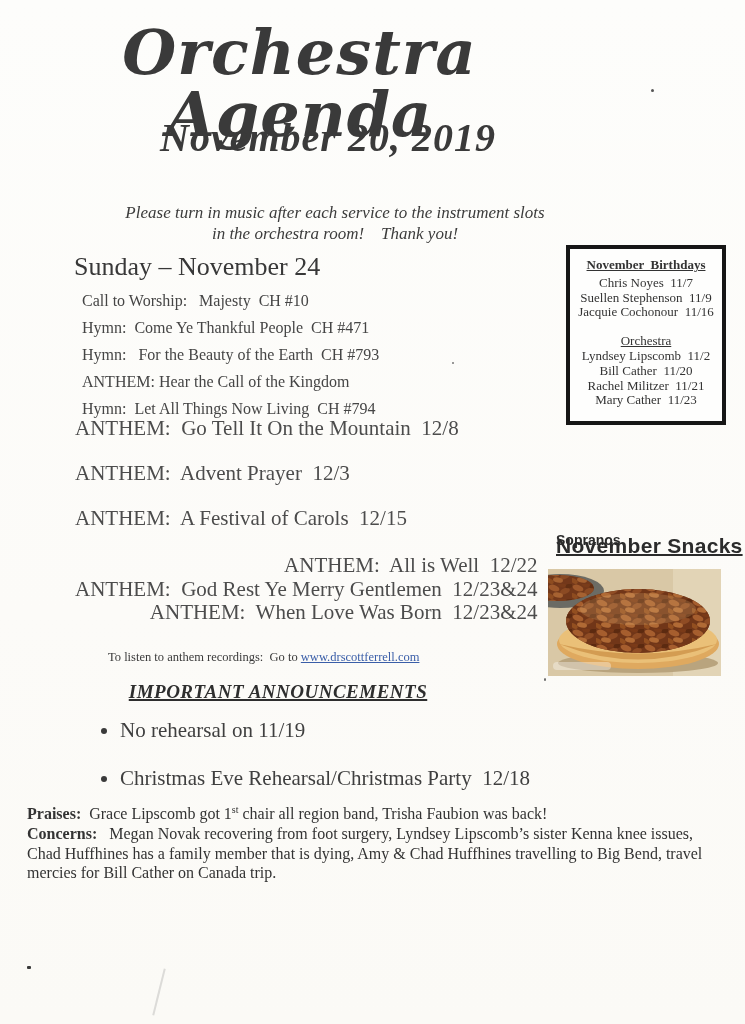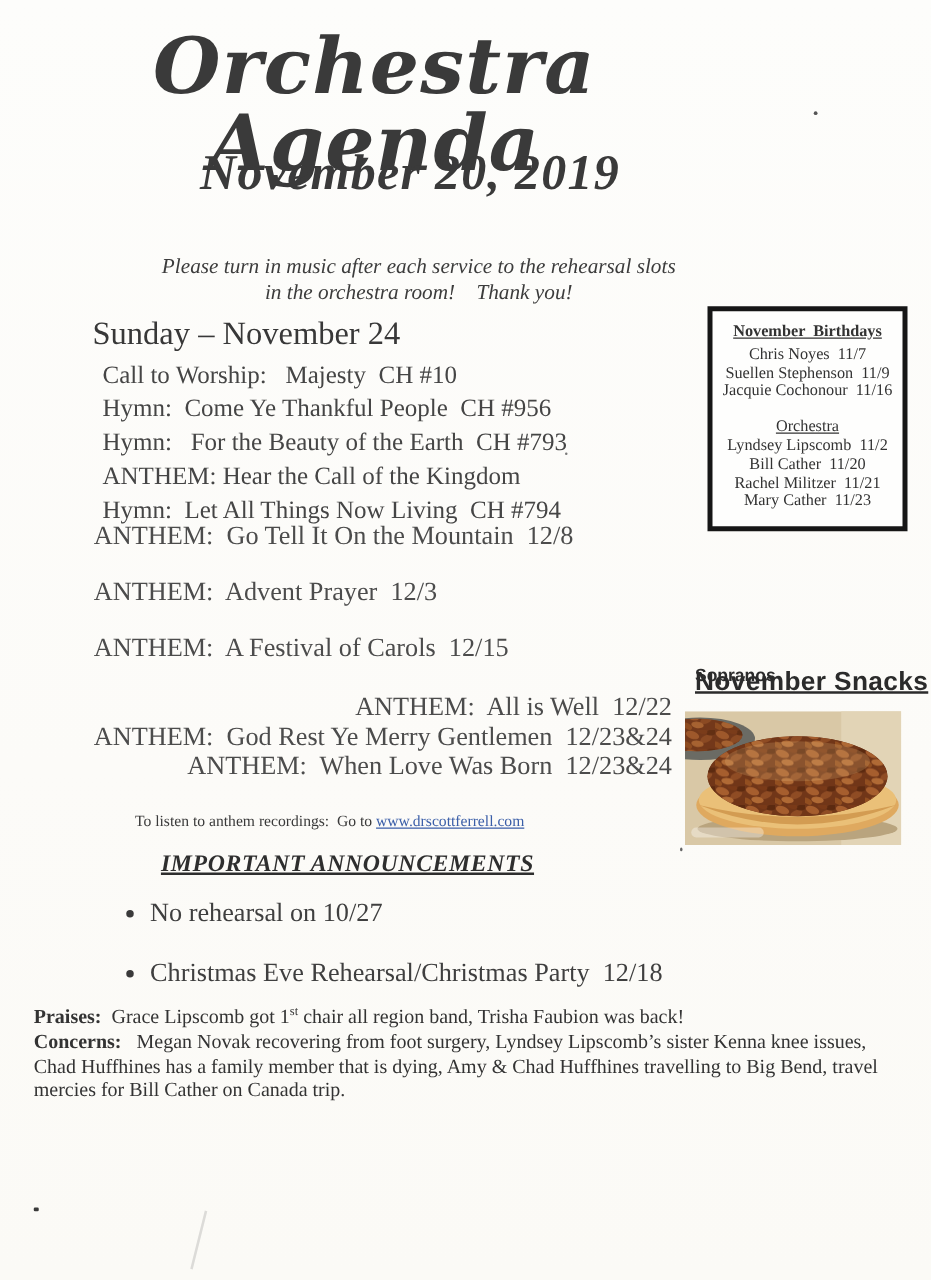--- a/index.html
+++ b/index.html
@@ -20,21 +20,21 @@
     color:#3a3a3a;letter-spacing:1px;
     text-align:center;
   }
   .title{position:absolute;left:0;top:22px;width:599px;font-size:62px;line-height:1;}
   .date {position:absolute;left:11px;top:118px;width:634px;font-size:40px;line-height:1;font-family:Liberation Serif, serif;}
   .notice{
     position:absolute;left:30px;top:202px;width:610px;
     font-style:italic;font-size:17px;line-height:21px;text-align:center;color:#3c3c3c;
   }
   .service-heading{position:absolute;left:74px;top:252px;font-size:26px;color:#383838;}
-  .service-lines{position:absolute;left:82px;top:287px;font-size:20px;line-height:27px;color:#454545;}
+  .service-lines{position:absolute;left:82px;top:287px;font-size:16px;line-height:27px;color:#454545;}
   .anthem-group{position:absolute;left:75px;font-size:21px;line-height:23.5px;color:#4c4c4c;text-align:right;}
   .g1{top:417px;} .g2{top:462px;} .g3{top:507px;font-family:Liberation Serif, serif;} .g4{top:554px;}
 
   .birthday-box{
     position:absolute;left:566px;top:245px;width:160px;height:180px;
     box-sizing:border-box;border:4px solid #161616;background:#fefefd;
     text-align:center;font-size:13px;line-height:14.8px;color:#333;
     padding-top:9px;
   }
   .bd-title{font-weight:700;text-decoration:underline;margin-bottom:3px;}
@@ -82,29 +82,29 @@
 </style>
 </head>
 <body>
 
 <div class="page">
 
   <div class="title script t">Orchestra Agenda</div>
   <div class="date script t">November 20, 2019</div>
 
   <div class="notice">
-      <div class="t">Please turn in music after each service to the rehearsal slots</div>
+      <div class="t">Please turn in music after each service to the instrument slots</div>
       <div class="t">in the orchestra room!    Thank you!</div>
     </div>
 
   <div class="service-heading t">Sunday – November 24</div>
 
   <div class="service-lines">
       <div class="t">Call to Worship:   Majesty  CH #10</div>
-      <div class="t">Hymn:  Come Ye Thankful People  CH #956</div>
+      <div class="t">Hymn:  Come Ye Thankful People  CH #471</div>
       <div class="t">Hymn:   For the Beauty of the Earth  CH #793</div>
       <div class="t">ANTHEM: Hear the Call of the Kingdom</div>
       <div class="t">Hymn:  Let All Things Now Living  CH #794</div>
     </div>
 
   <div class="anthem-group g1">
       <div class="t">ANTHEM:  Go Tell It On the Mountain  12/8</div>
     </div>
   <div class="anthem-group g2">
       <div class="t">ANTHEM:  Advent Prayer  12/3</div>
@@ -164,21 +164,21 @@
       </g>
       <rect x="5" y="93" width="58" height="8" rx="4" fill="rgba(255,255,255,0.35)"></rect>
     </svg>
   </div>
 
   <div class="recordings"><span class="t">To listen to anthem recordings:  Go to </span><span class="link t">www.drscottferrell.com</span></div>
 
   <div class="announce-heading t">IMPORTANT ANNOUNCEMENTS</div>
 
   <ul class="announce-list">
-    <li class="t">No rehearsal on 10/27</li>
+    <li class="t">No rehearsal on 11/19</li>
     <li class="t">Christmas Eve Rehearsal/Christmas Party  12/18</li>
   </ul>
 
   <div class="notes"><span class="bold t">Praises:</span><span class="t">  Grace Lipscomb got 1</span><sup class="t">st</sup><span class="t"> chair all region band, Trisha Faubion was back!</span><br><span class="bold t">Concerns:</span><span class="t">   Megan Novak recovering from foot surgery, Lyndsey Lipscomb’s sister Kenna knee issues, Chad Huffhines has a family member that is dying, Amy &amp; Chad Huffhines travelling to Big Bend, travel mercies for Bill Cather on Canada trip.</span></div>
 
   <div class="speck" style="left:651px;top:89px;width:3px;height:3px;"></div>
   <div class="speck" style="left:452px;top:362px;width:2px;height:2px;background:#777;"></div>
   <div class="speck" style="left:544px;top:678px;width:2px;height:3px;background:#666;"></div>
   <div class="speck" style="left:27px;top:966px;width:4px;height:3px;background:#3a3a3a;border-radius:1px;"></div>
   <div class="streak"></div>

